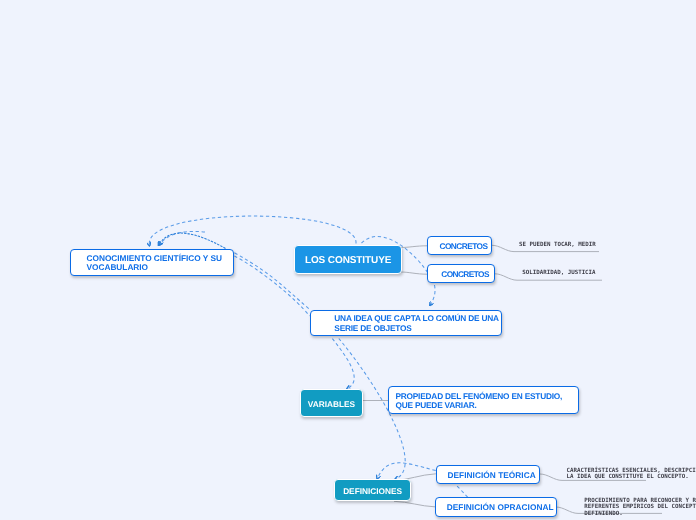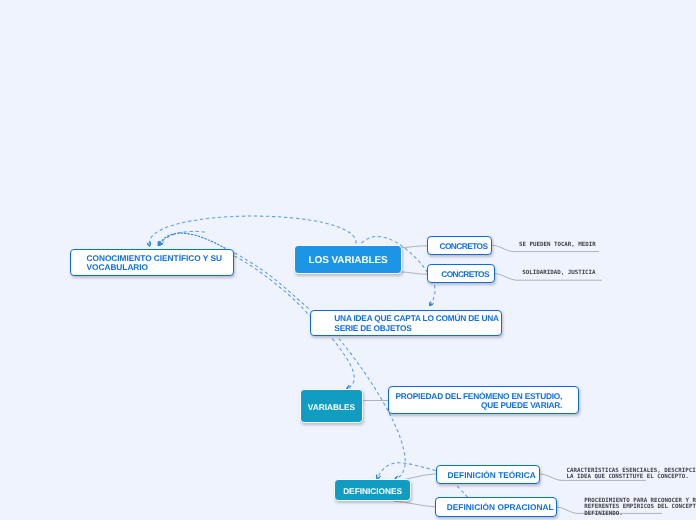--- a/index.html
+++ b/index.html
@@ -68,41 +68,41 @@
       <path d="M225.5,248.5 C198.3,233.2 170.3,224.6 158.4,245.5" marker-end="url(#ah)"></path>
     </g>
   </svg>
 
   <div class="node n-white" style="left:69.5px;top:248.5px;width:164.5px;height:27.6px;padding-left:16px;letter-spacing:-0.02px;">
     <span class="lbl">CONOCIMIENTO CIENTÍFICO Y SU
 VOCABULARIO</span>
   </div>
 
   <div class="node n-blue" style="left:294.3px;top:244.9px;width:107.7px;height:29.6px;justify-content:center;">
-    <span class="lbl">LOS VARIABLES</span>
+    <span class="lbl">LOS CONSTITUYE</span>
   </div>
 
   <div class="node n-white" style="left:427.2px;top:235.7px;width:64.6px;height:19.3px;justify-content:center;letter-spacing:-0.53px;">
     <span class="lbl">CONCRETOS</span>
   </div>
 
   <div class="node n-white" style="left:427.2px;top:264.1px;width:67.8px;height:19.3px;justify-content:center;letter-spacing:-0.57px;">
     <span class="lbl">CONCRETOS</span>
   </div>
 
   <div class="node n-white" style="left:310.3px;top:309.6px;width:191.7px;height:26.9px;padding-left:23px;letter-spacing:-0.2px;">
     <span class="lbl">UNA IDEA QUE CAPTA LO COMÚN DE UNA
 SERIE DE OBJETOS</span>
   </div>
 
-  <div class="node n-teal" style="left:300.3px;top:389.1px;width:62.4px;height:34px;justify-content:center;">
+  <div class="node n-teal" style="left:300.3px;top:389.1px;width:62.4px;height:28px;justify-content:center;">
     <span class="lbl">VARIABLES</span>
   </div>
 
-  <div class="node n-white" style="left:387.5px;top:386.3px;width:191.5px;height:27.9px;padding-left:6.9px;letter-spacing:-0.2px;text-align:right;">
+  <div class="node n-white" style="left:387.5px;top:386.3px;width:191.5px;height:27.9px;padding-left:6.9px;letter-spacing:-0.2px;">
     <span class="lbl">PROPIEDAD DEL FENÓMENO EN ESTUDIO,
 QUE PUEDE VARIAR.</span>
   </div>
 
   <div class="node n-teal" style="left:334.4px;top:479.1px;width:76.5px;height:21.6px;justify-content:center;">
     <span class="lbl">DEFINICIONES</span>
   </div>
 
   <div class="node n-white" style="left:435.4px;top:497.1px;width:121.5px;height:19.7px;justify-content:center;letter-spacing:0.04px;">
     <span class="lbl">DEFINICIÓN OPRACIONAL</span>

